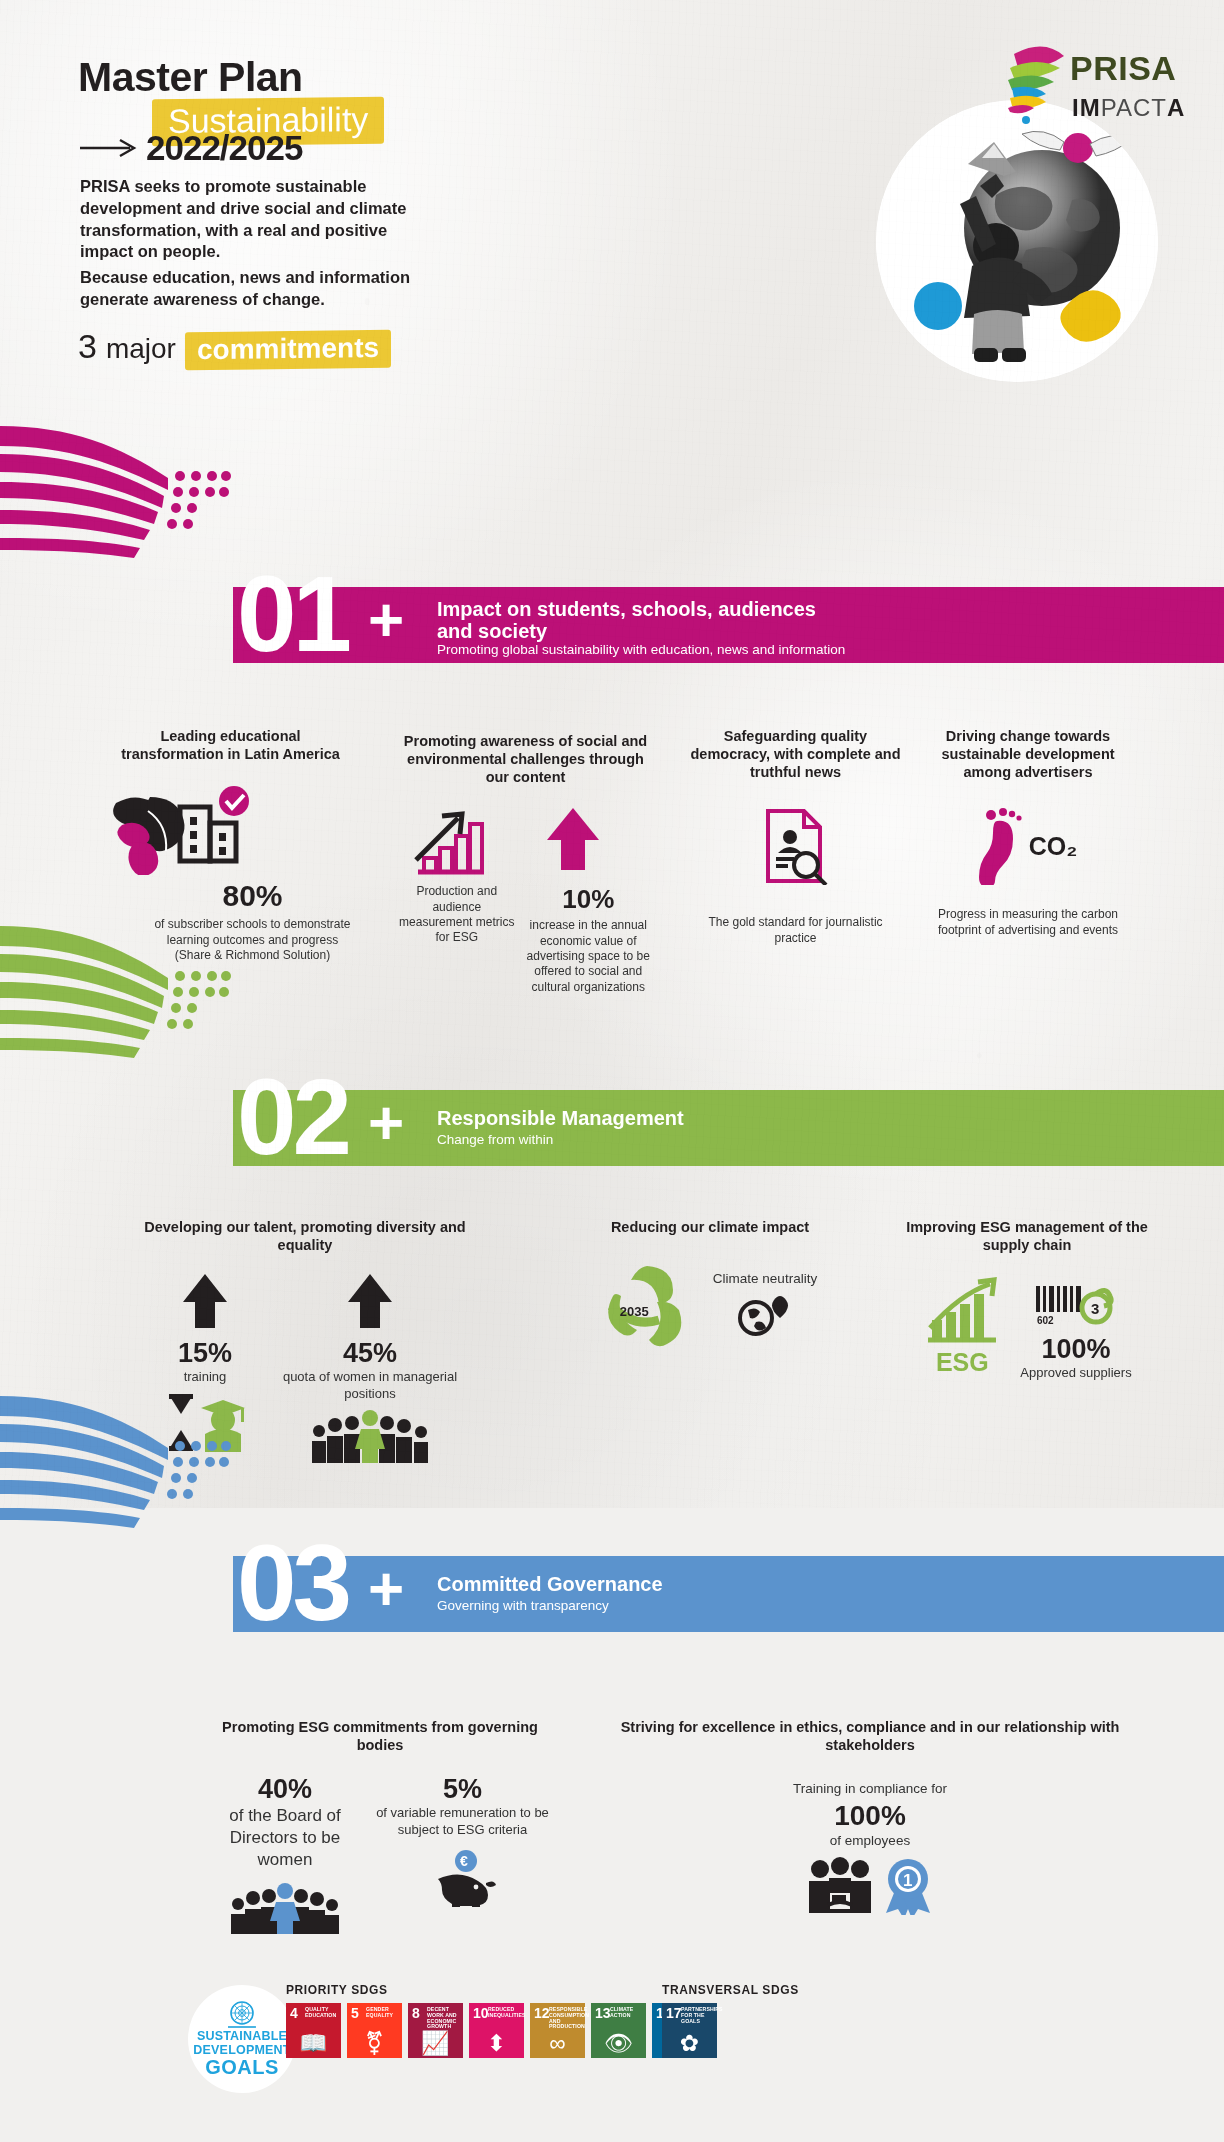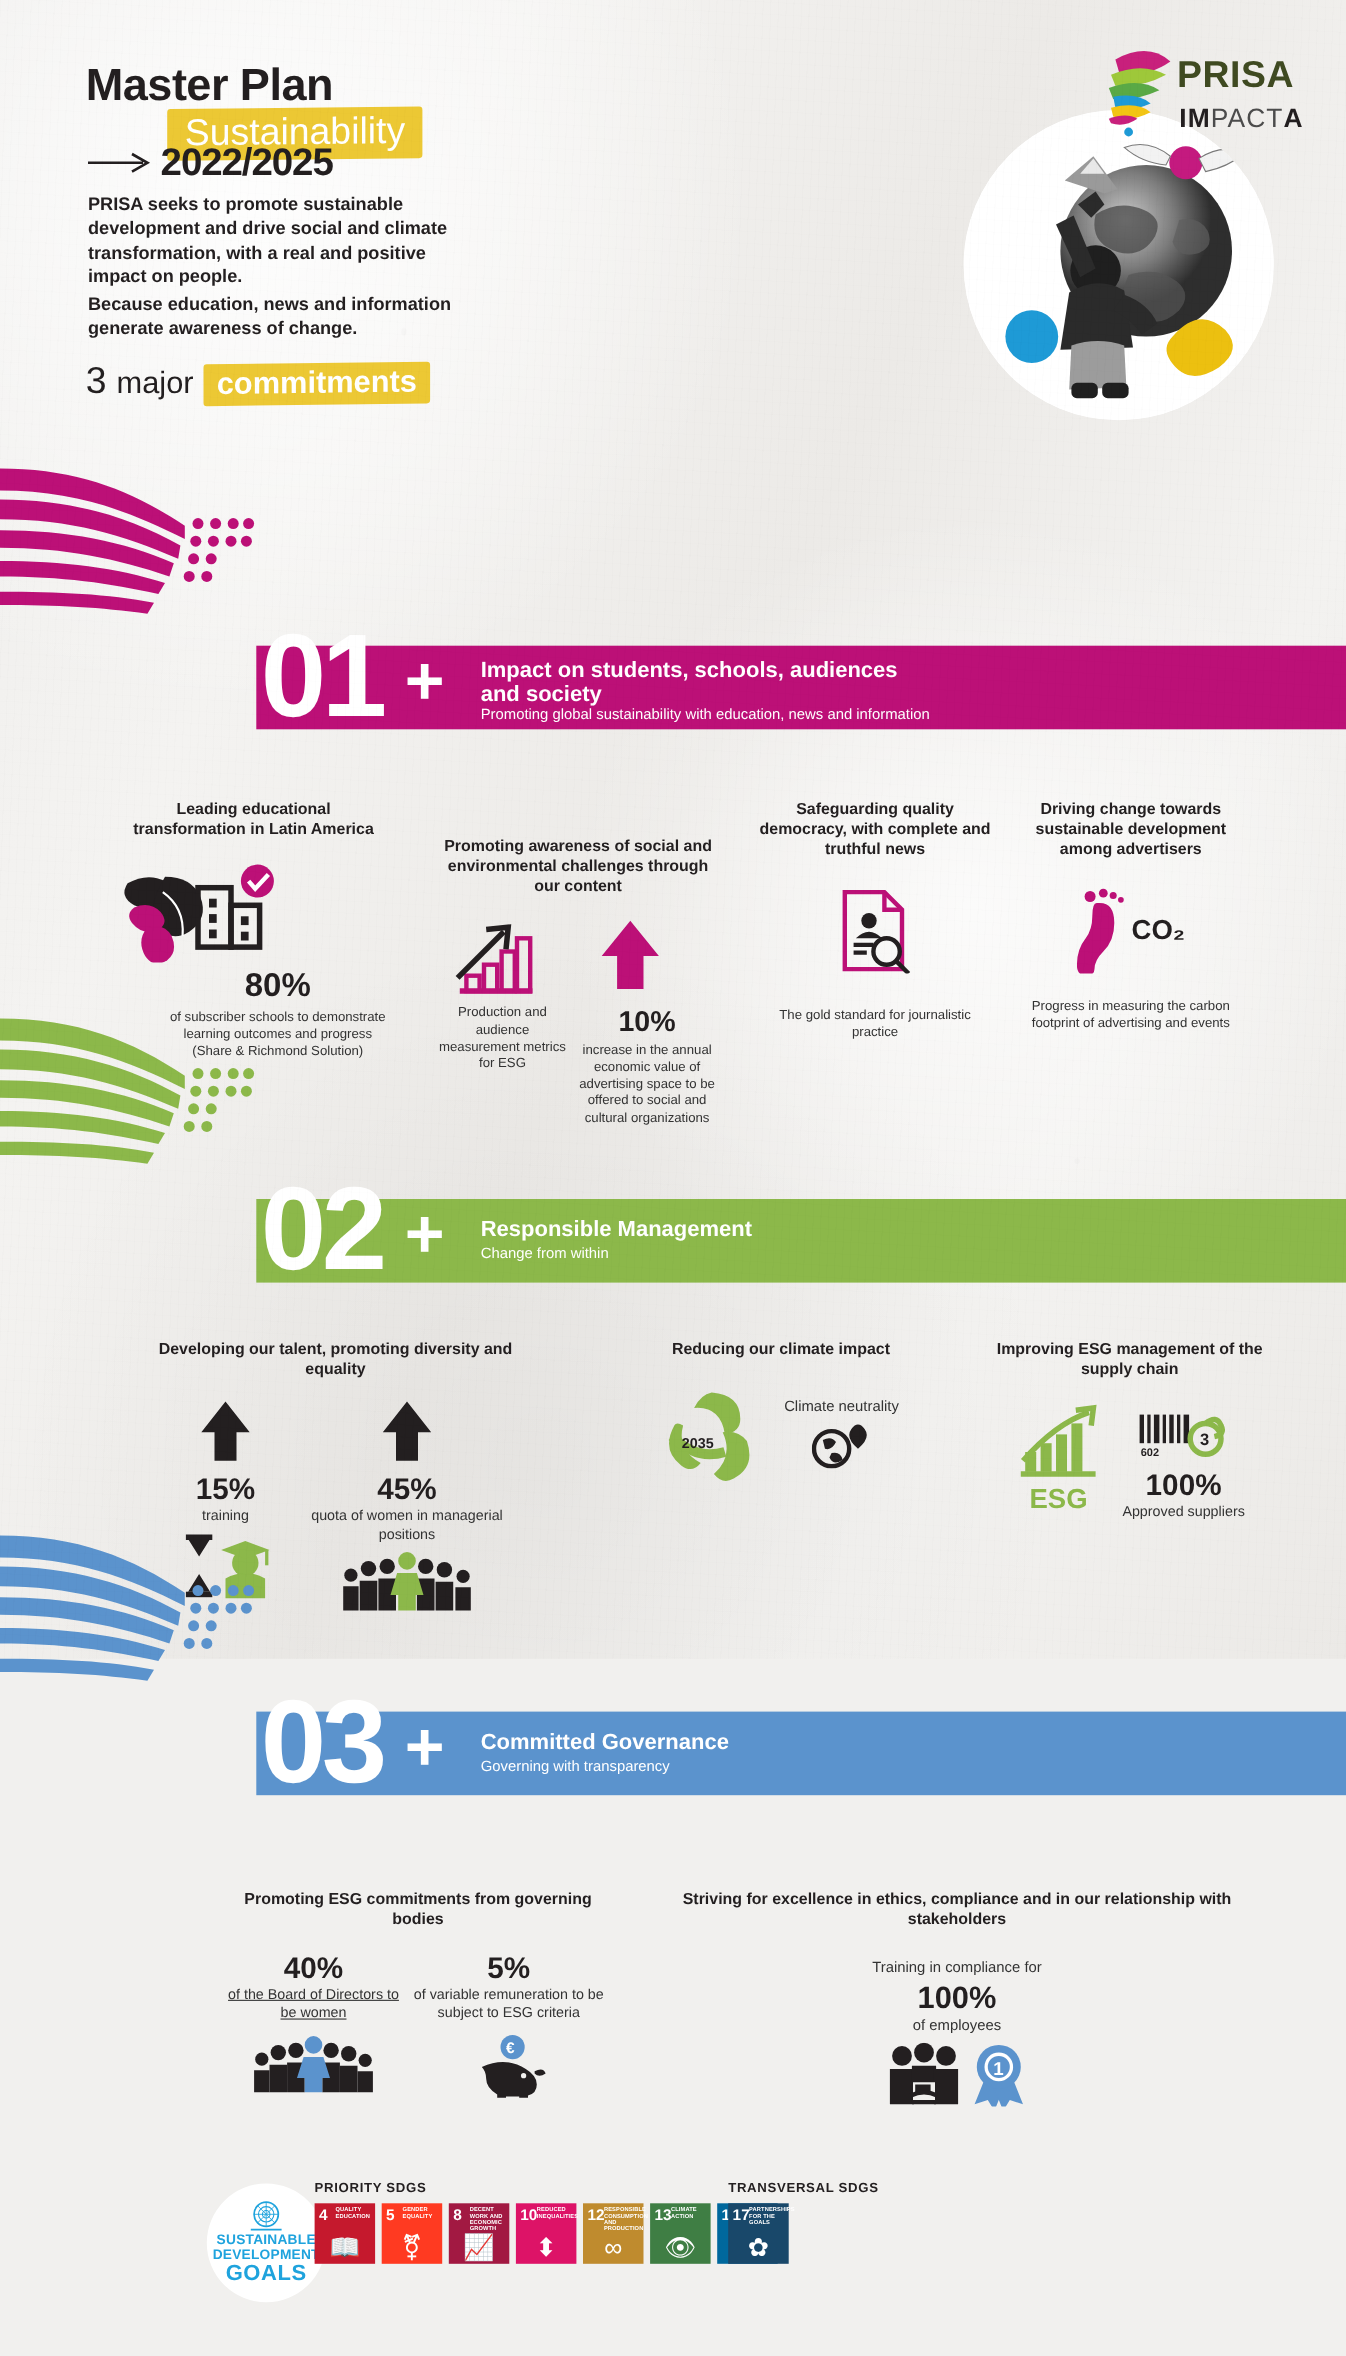--- a/index.html
+++ b/index.html
@@ -283,21 +283,21 @@
         <rect x="49" y="48" width="7" height="8" fill="#231f20"></rect>
         <rect x="49" y="62" width="7" height="8" fill="#231f20"></rect>
         <circle cx="64" cy="16" r="15" fill="#bc1077"></circle>
         <path d="M56 16 l6 7 l12 -13" fill="none" stroke="#fff" stroke-width="4"></path>
       </svg>
     </div>
     <div class="stat-num tc" style="font-size:30px;margin-top:2px;padding-left:44px;">80%</div>
     <div class="stat-cap" style="margin-top:4px;padding-left:44px;">of subscriber schools to demonstrate learning outcomes and progress (Share &amp; Richmond Solution)</div>
   </div>
 
-  <div class="abs" style="left:398px; top:761px; width:255px;">
+  <div class="abs" style="left:398px; top:732px; width:255px;">
     <div class="colhead">Promoting awareness of social and environmental challenges through our content</div>
     <div style="position:relative;height:78px;margin-top:20px;">
       <svg width="80" height="72" viewBox="0 0 80 72" style="position:absolute;left:12px;top:4px;">
         <path d="M8 62 H74" stroke="#bc1077" stroke-width="5" fill="none"></path>
         <rect x="14" y="48" width="12" height="14" fill="none" stroke="#bc1077" stroke-width="4"></rect>
         <rect x="30" y="38" width="12" height="24" fill="none" stroke="#bc1077" stroke-width="4"></rect>
         <rect x="46" y="26" width="12" height="36" fill="none" stroke="#bc1077" stroke-width="4"></rect>
         <rect x="60" y="14" width="12" height="48" fill="none" stroke="#bc1077" stroke-width="4"></rect>
         <path d="M6 50 L48 8" stroke="#231f20" stroke-width="5" fill="none"></path>
         <path d="M32 6 L52 4 L50 24" fill="none" stroke="#231f20" stroke-width="5"></path>
@@ -519,21 +519,21 @@
     <div class="plus">+</div>
     <div class="btitle" style="width:420px;">Committed Governance</div>
     <div class="bsub">Governing with transparency</div>
   </div>
 
   <div class="abs" style="left:200px; top:1718px; width:360px;">
     <div class="colhead">Promoting ESG commitments from governing bodies</div>
     <div style="display:flex;margin-top:20px;">
       <div style="width:170px;text-align:center;">
         <div class="stat-num" style="font-size:27px;">40%</div>
-        <div class="stat-cap" style="font-size:13px;text-decoration:underline;">of the Board of Directors to be women</div>
+        <div class="stat-cap" style="font-size:17px;">of the Board of Directors to be women</div>
         <svg width="116" height="54" viewBox="0 0 116 54" style="margin-top:10px;">
           <g fill="#231f20">
             <circle cx="11" cy="23" r="6"></circle>
               <path d="M4 33 h14 v20 h-14z"></path>
             <circle cx="26" cy="17" r="7"></circle>
               <path d="M18 28 h16 v25 h-16z"></path>
             <circle cx="42" cy="15" r="7"></circle>
               <path d="M34 26 h16 v27 h-16z"></path>
             <circle cx="74" cy="15" r="7"></circle>
               <path d="M66 26 h16 v27 h-16z"></path>

